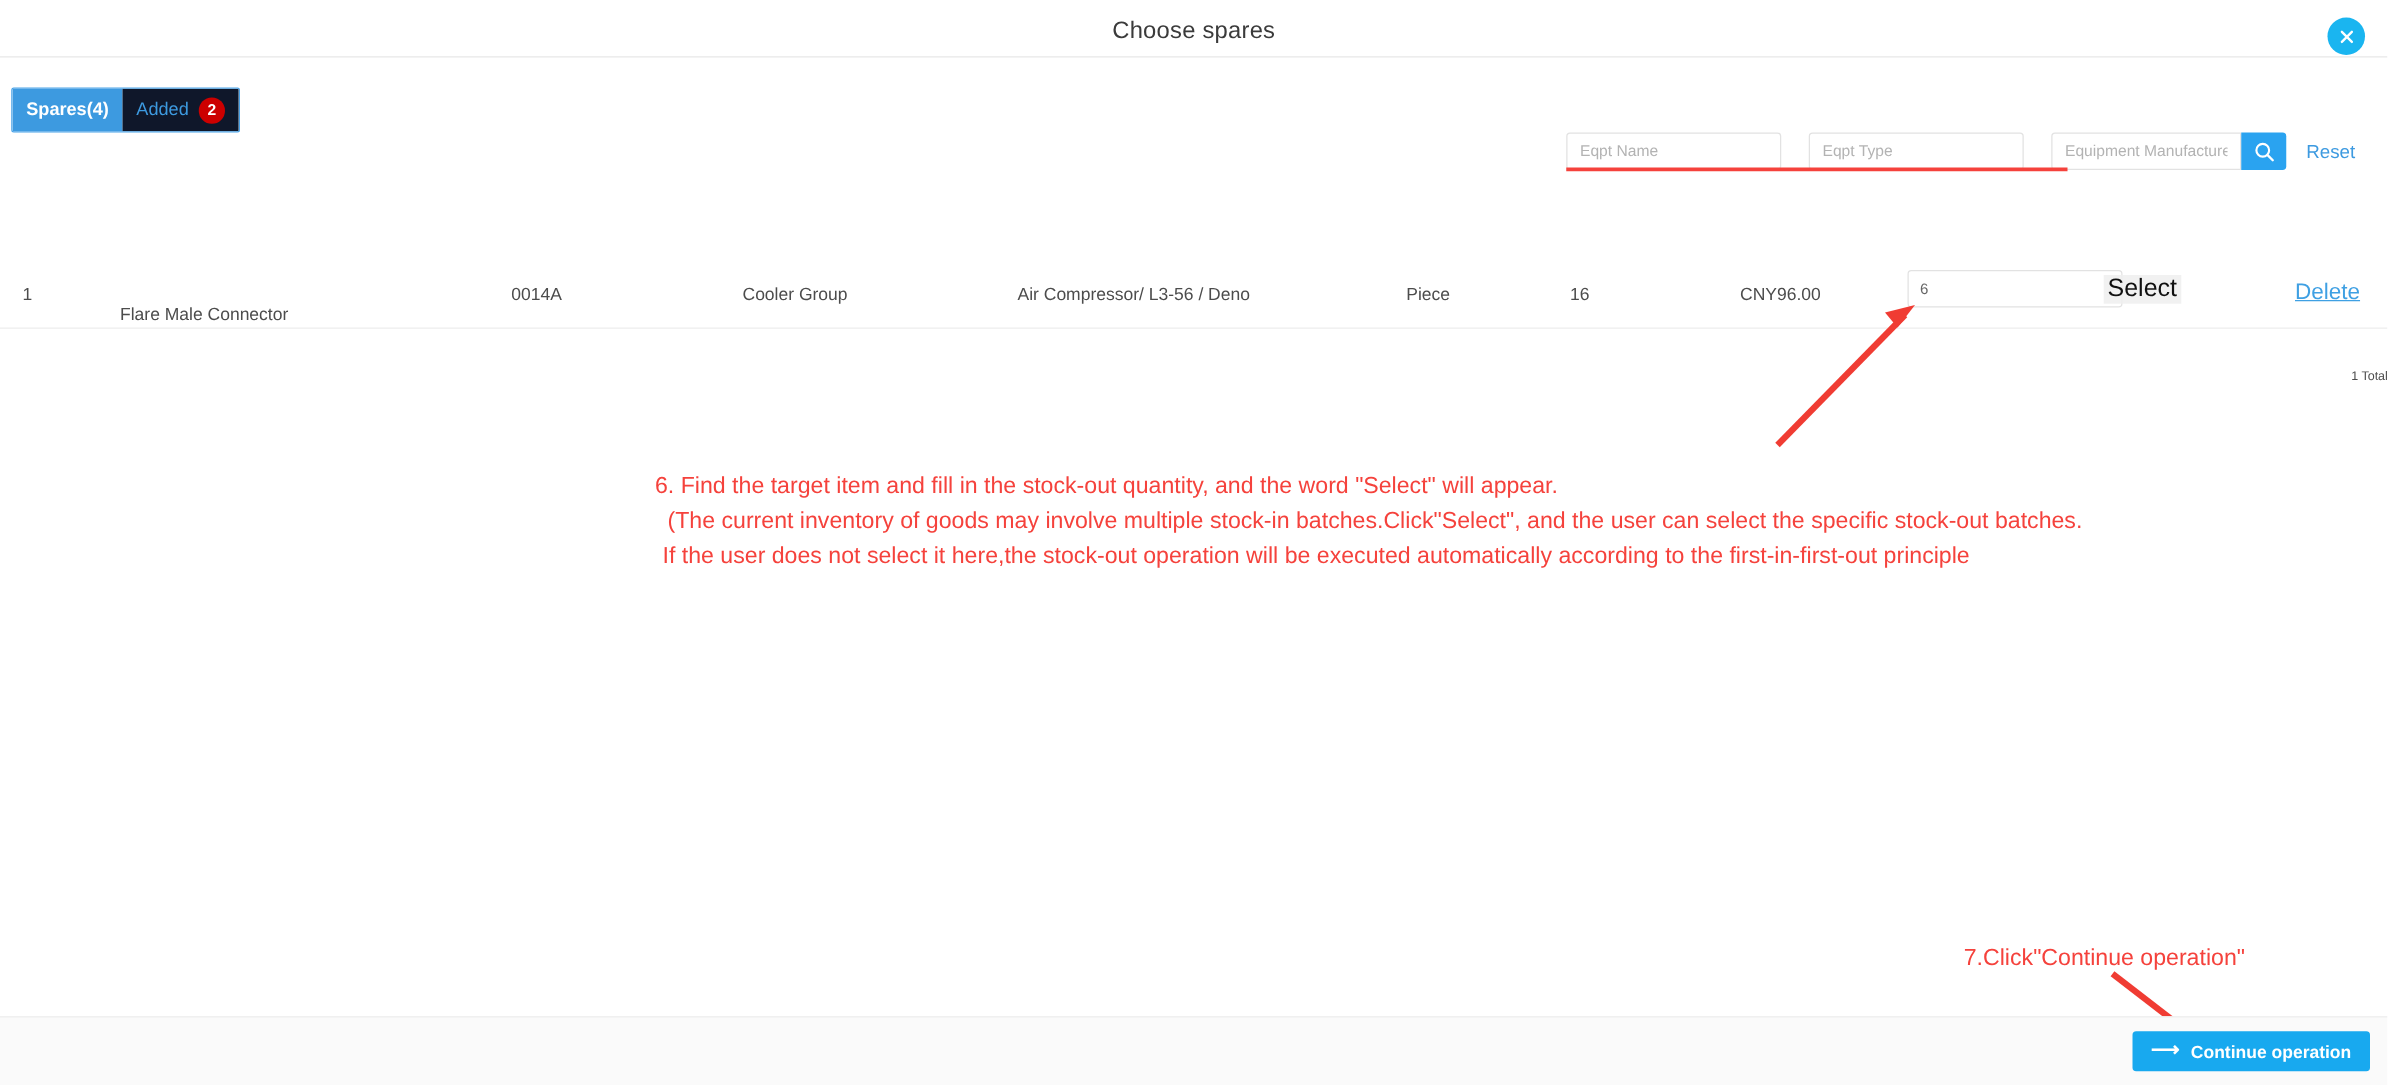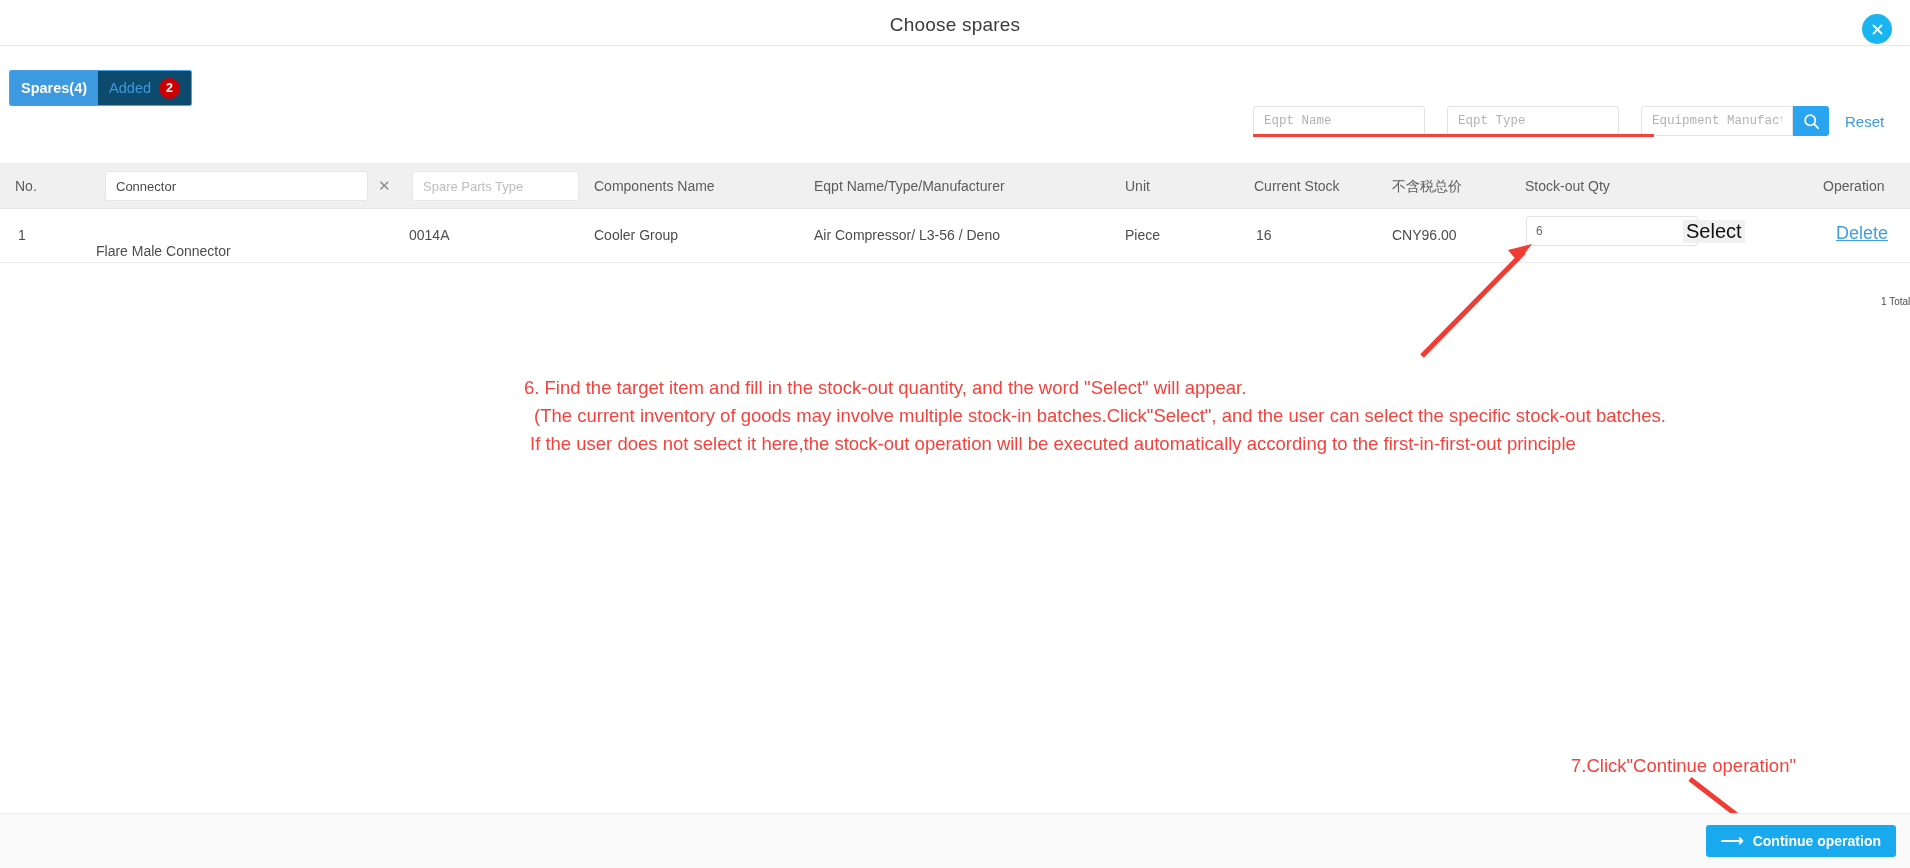--- a/index.html
+++ b/index.html
@@ -33,21 +33,21 @@
   
   .tabs {
     position: absolute; left: 9px; top: 70px;
     display: flex; height: 36px;
     border: 1px solid #4aa3e8;
     border-radius: 2px; overflow: hidden;
   }
   .tab {
     display: flex; align-items: center; padding: 0 11px;
     font-size: 14.5px; cursor: pointer; height: 100%;
-    background: #0c4a6e; color: #3d9ae0; white-space: nowrap;
+    background: #0f172a; color: #3d9ae0; white-space: nowrap;
   }
   .tab.active { background: #3d9ae0; color: #fff; font-weight: 600; }
   .tab-badge {
     margin-left: 8px;
     min-width: 21px; height: 21px; padding: 0 5px;
     border-radius: 11px; background: #cc0000; color: #fff;
     font-size: 12.5px; font-weight: 700;
     display: flex; align-items: center; justify-content: center;
   }
 
@@ -58,21 +58,21 @@
   }
   .searchbar {
     position: absolute; left: 1253px; top: 106px;
     display: flex; align-items: stretch; height: 30px;
   }
   .s-input {
     width: 172px; height: 30px;
     border: 1px solid #e2e2e2; border-radius: 3px;
     background: #fff; margin-right: 22px;
     font-size: 12.5px; color: #404040; padding: 12px 10px;
-    font-family: Liberation Mono, monospace;
+    font-family: Liberation Sans, sans-serif;
     outline: none;
   }
   .s-input::placeholder { color: #b3b3b3; }
   .s-input.last { margin-right: 0; border-top-right-radius:0; border-bottom-right-radius:0; width: 152px;}
   .s-btn {
     width: 36px; height: 30px; background: #2aa3f0;
     border: none; cursor: pointer;
     display: flex; align-items: center; justify-content: center;
     border-radius: 0 3px 3px 0;
   }
@@ -201,36 +201,20 @@
         <path d="M11.1 11.1 L15.2 15.2" stroke="#ffffff" stroke-width="1.9" stroke-linecap="round"></path>
       </svg>
     </button>
     <div class="reset-link">
       <span>Reset</span>
 
     </div>
   </div>
   <div class="search-underline"></div>
 
-  <div class="thead">
-    <div class="th" style="left:15px;">No.</div>
-
-    <input class="hdr-input" style="left: 105px; width: 263px;" type="text" value="Connector">
-    <div class="hdr-clear" style="left:378px;">✕</div>
-
-    <input class="hdr-input" style="left: 412px; width: 167px;" type="text" placeholder="Spare Parts Type">
-
-    <div class="th" style="left:594px;">Components Name</div>
-    <div class="th" style="left:814px;">Eqpt Name/Type/Manufacturer</div>
-    <div class="th" style="left:1125px;">Unit</div>
-    <div class="th" style="left:1254px;">Current Stock</div>
-    <div class="th" style="left:1392px;">不含税总价</div>
-    <div class="th" style="left:1525px;">Stock-out Qty</div>
-    <div class="th" style="left:1823px;">Operation</div>
-  </div>
 
   <div class="trow">
     <div class="td" style="left:18px;">1</div>
     <div class="td" style="left:96px;margin-top:16px;">Flare Male Connector</div>
     <div class="td" style="left:409px;">0014A</div>
     <div class="td" style="left:594px;">Cooler Group</div>
     <div class="td" style="left:814px;">Air Compressor/ L3-56 / Deno</div>
     <div class="td" style="left:1125px;">Piece</div>
     <div class="td" style="left:1256px;">16</div>
     <div class="td" style="left:1392px;">CNY96.00</div>

